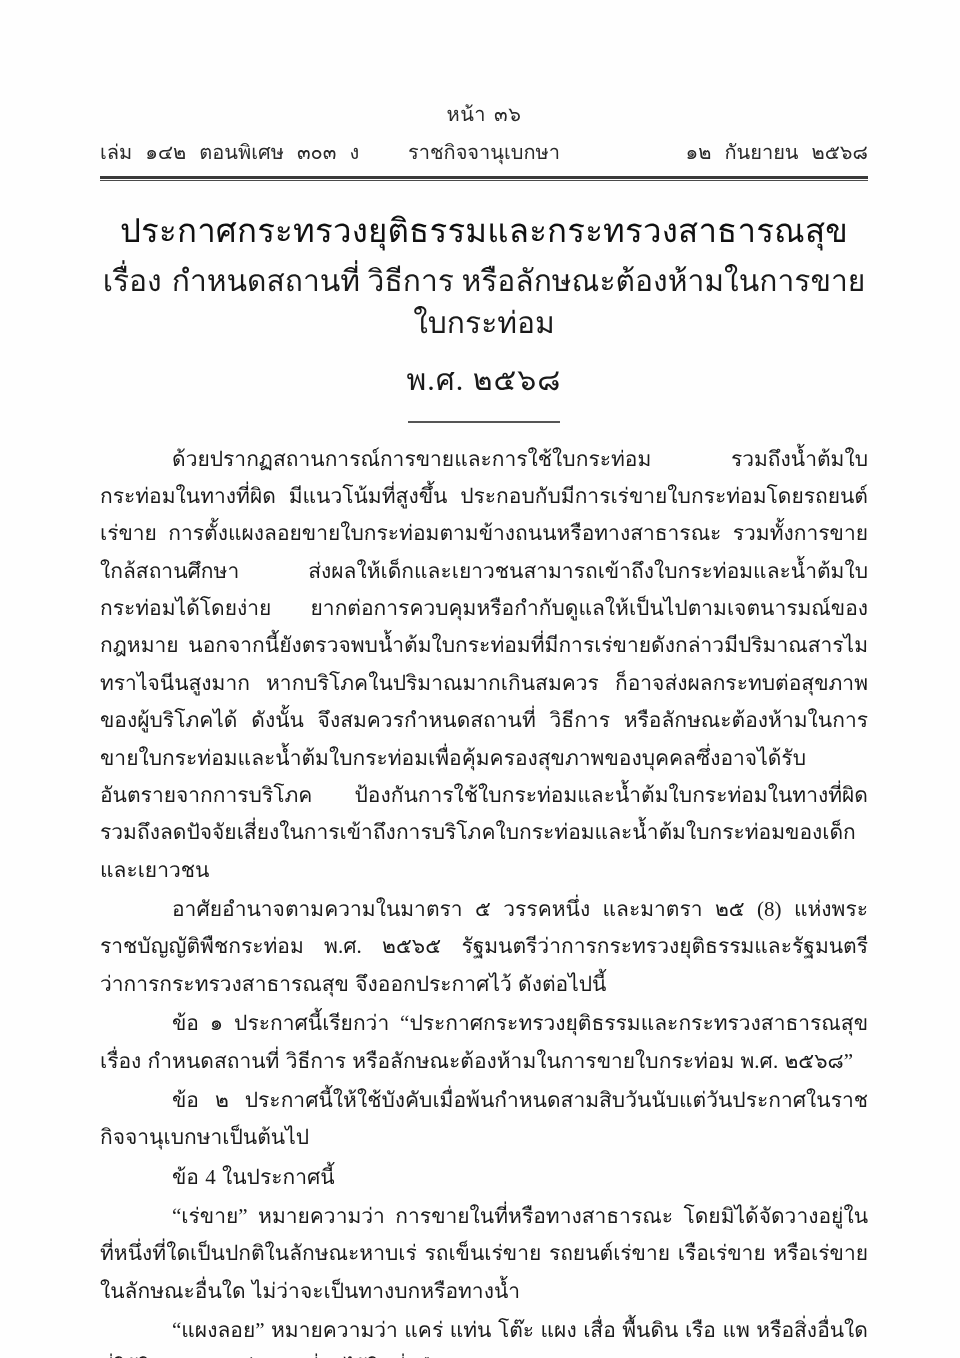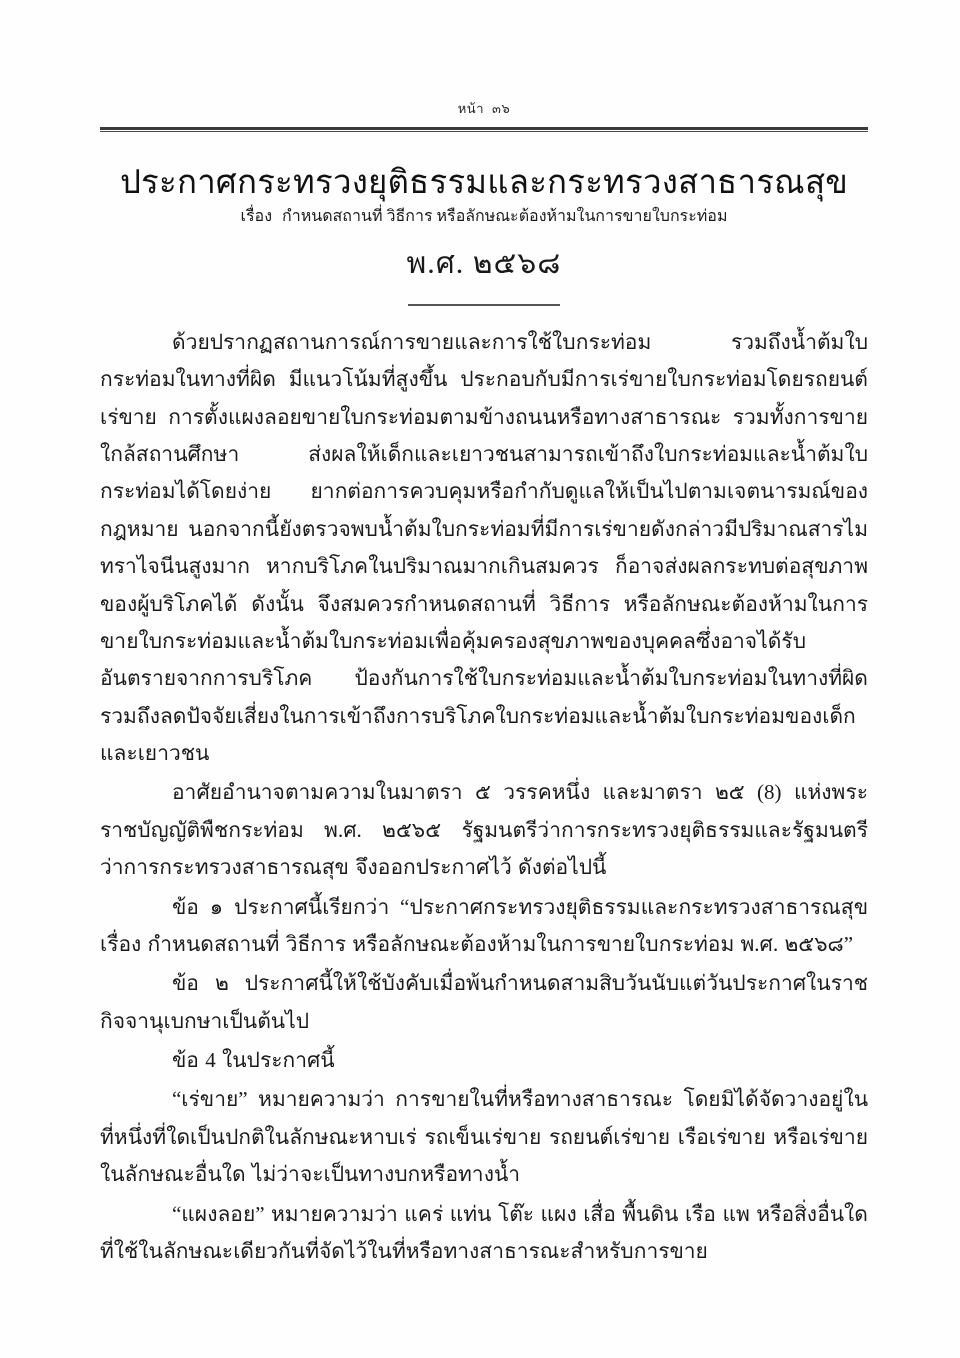--- a/index.html
+++ b/index.html
@@ -29,21 +29,21 @@
     width: 768px;
   }
 
   
   .gazette-header {
     position: relative;
     padding-top: 98px;
   }
   .page-number-line {
     text-align: center;
-    font-size: 13px;
+    font-size: 20px;
     letter-spacing: 0.5px;
     color: #2a2a2a;
     margin-bottom: 6px;
   }
   .page-number-line .label { margin-right: 8px; }
 
   .header-row {
     display: flex;
     align-items: baseline;
     justify-content: space-between;
@@ -95,22 +95,23 @@
     margin-top: 28px;
     text-align: center;
   }
   .doc-title {
     font-size: 33px;
     letter-spacing: 0.2px;
     color: #111;
     line-height: 1.35;
   }
   .doc-subject {
-    font-size: 16px;
+    font-size: 30px;
     color: #1a1a1a;
+    margin-top: 6px;
     line-height: 1.4;
   }
   .doc-subject .lead { margin-right: 10px; }
   .doc-year {
     font-size: 30px;
     color: #1a1a1a;
     margin-top: 12px;
     letter-spacing: 1px;
   }
   .title-rule {
@@ -140,20 +141,37 @@
 
 <div class="page">
   <div class="content">
 
     <div class="gazette-header">
 
       <div class="page-number-line">
         <span class="label">หน้า</span><span>๓๖</span>
       </div>
 
+      <div class="header-row">
+        <div class="header-row-inner">
+          <div class="header-left">
+            <span>เล่ม</span>
+            <span>๑๔๒</span>
+            <span>ตอนพิเศษ</span>
+            <span>๓๐๓</span>
+            <span>ง</span>
+          </div>
+          <div class="header-center">ราชกิจจานุเบกษา</div>
+          <div class="header-right">
+            <span>๑๒</span>
+            <span>กันยายน</span>
+            <span>๒๕๖๘</span>
+          </div>
+        </div>
+      </div>
 
       <div class="header-rule">
         <div class="thick"></div>
         <div class="thin"></div>
       </div>
     </div>
 
     <div class="title-block">
       <div class="doc-title">ประกาศกระทรวงยุติธรรมและกระทรวงสาธารณสุข</div>
       <div class="doc-subject">

